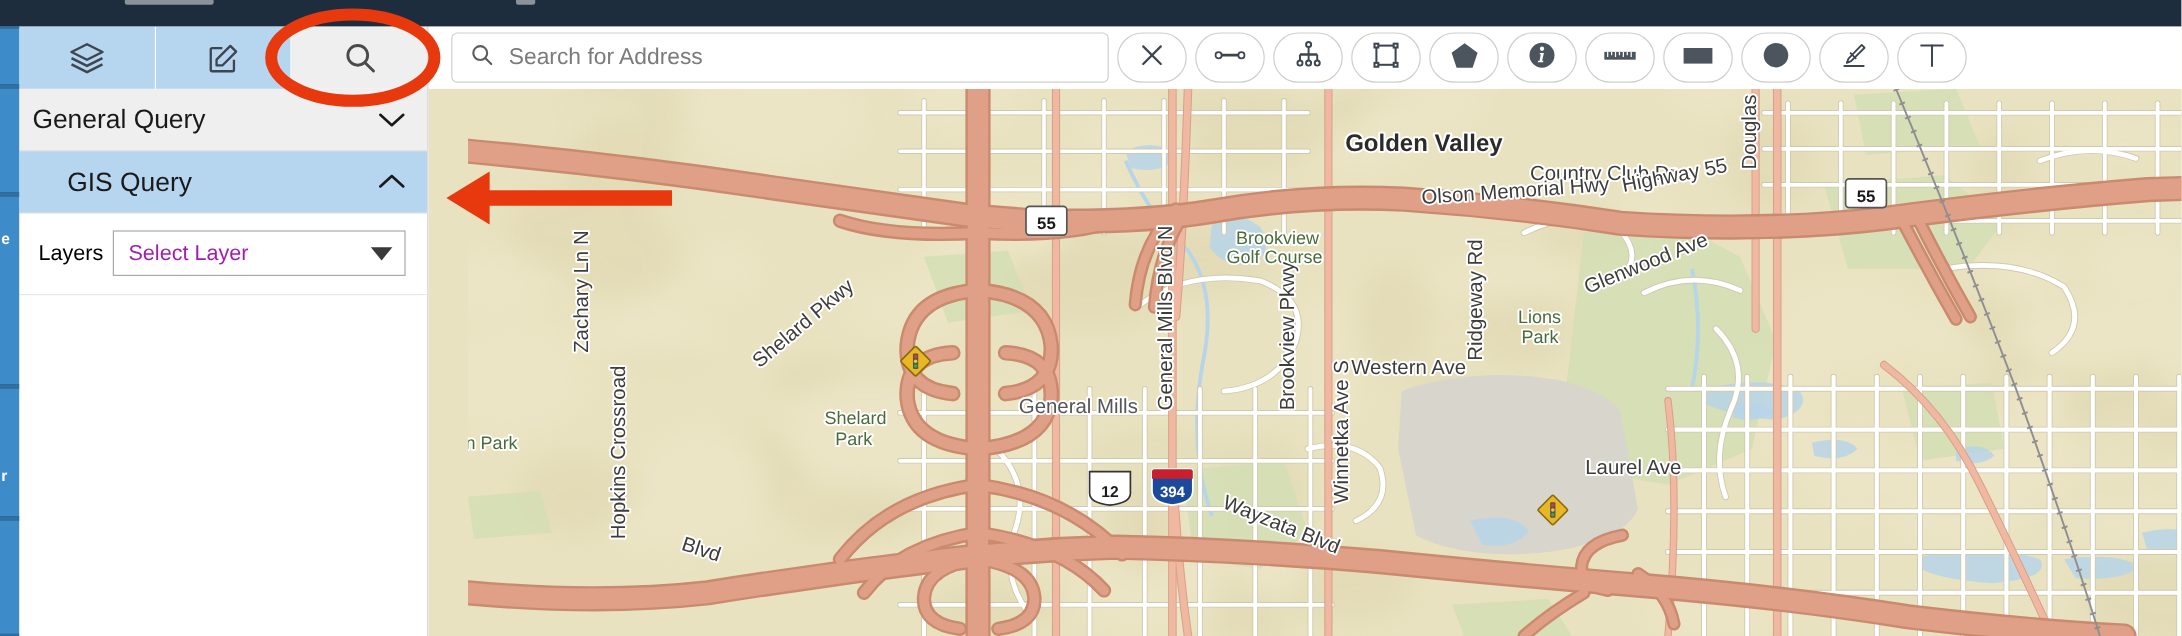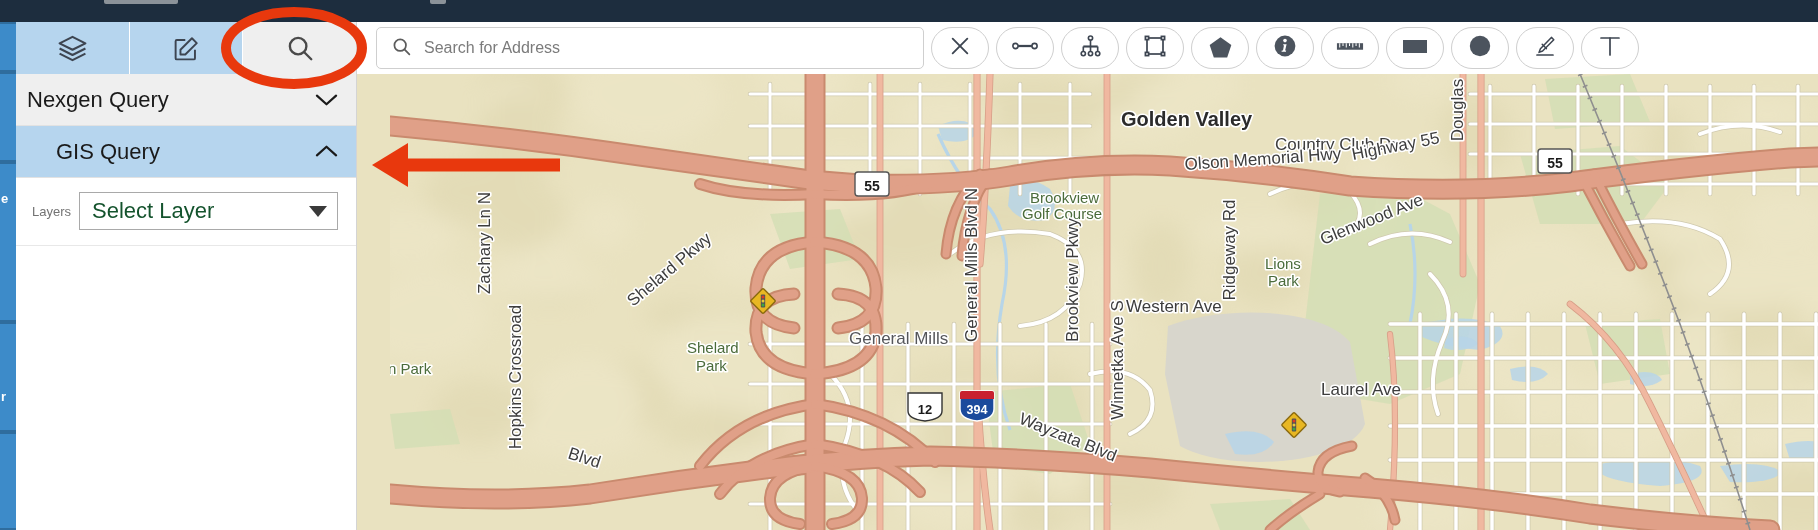--- a/index.html
+++ b/index.html
@@ -57,43 +57,43 @@
     background: #efefef; border-bottom: 1px solid #e2e2e2;
   }
   .accordion-head.open { background: #b6d5ee; padding-left: 40px; }
   .accordion-head .chev { display: block; }
 
   .accordion-body {
     background: #ffffff; padding: 14px 18px 15px 16px;
     display: flex; align-items: center; gap: 8px;
     border-bottom: 1px solid #e8e8e8;
   }
-  .layers-label { font-size: 13px; color: #737373; white-space: nowrap; }
+  .layers-label { font-size: 18px; color: #000000; white-space: nowrap; }
   .layer-select {
     flex: 1 1 auto; height: 38px; border: 1px solid #a9a9a9; background: #fff;
     display: flex; align-items: center; justify-content: space-between;
     padding: 0 10px 0 12px; cursor: pointer;
   }
-  .layer-select-text { font-size: 22px; color: #14532d; }
+  .layer-select-text { font-size: 18px; color: #a21caf; }
   .caret { width: 0; height: 0; border-left: 9px solid transparent;
            border-right: 9px solid transparent; border-top: 11px solid #3a3a3a; }
 
   
   .searchrow {
     position: absolute; left: 357px; top: 22px; width: 1461px; height: 52px;
     background: #ffffff; display: flex; align-items: center;
     padding-left: 19px; gap: 7px; z-index: 28;
   }
   .searchbox {
     width: 548px; height: 42px; border: 1px solid #cfcfcf; border-radius: 5px;
     background: #fff; display: flex; align-items: center; padding: 0 14px; gap: 12px;
     flex: 0 0 auto;
   }
   .searchbox input {
-    border: none; outline: none; font-size: 16px; color: #1a1a1a;
+    border: none; outline: none; font-size: 19px; color: #1a1a1a;
     width: 100%; background: transparent; font-family: "Liberation Sans", sans-serif;
   }
   .searchbox input::placeholder { color: #7b7b7b; }
 
   .tool {
     width: 58px; height: 42px; flex: 0 0 auto;
     border: 1px solid #cfcfcf; border-radius: 22px; background: #fff;
     display: flex; align-items: center; justify-content: center; cursor: pointer;
   }
 
@@ -152,21 +152,21 @@
         <span>
           <svg width="30" height="30" viewBox="0 0 24 24" fill="none" stroke="#4a4a4a" stroke-width="1.9" stroke-linecap="round">
             <circle cx="10.5" cy="10.5" r="6.6"></circle>
             <line x1="15.4" y1="15.4" x2="21" y2="21"></line>
           </svg>
         </span>
       </div>
     </div>
 
     <div class="accordion-head">
-      <span>Nexgen Query</span>
+      <span>General Query</span>
       <span class="chev">
         <svg width="23" height="15" viewBox="0 0 24 14" fill="none" stroke="#1a1a1a" stroke-width="2.3" stroke-linecap="round" stroke-linejoin="round">
           <polyline points="2,3 12,12 22,3"></polyline>
         </svg>
       </span>
     </div>
 
     <div class="accordion-head open">
       <span>GIS Query</span>
       <span class="chev">

